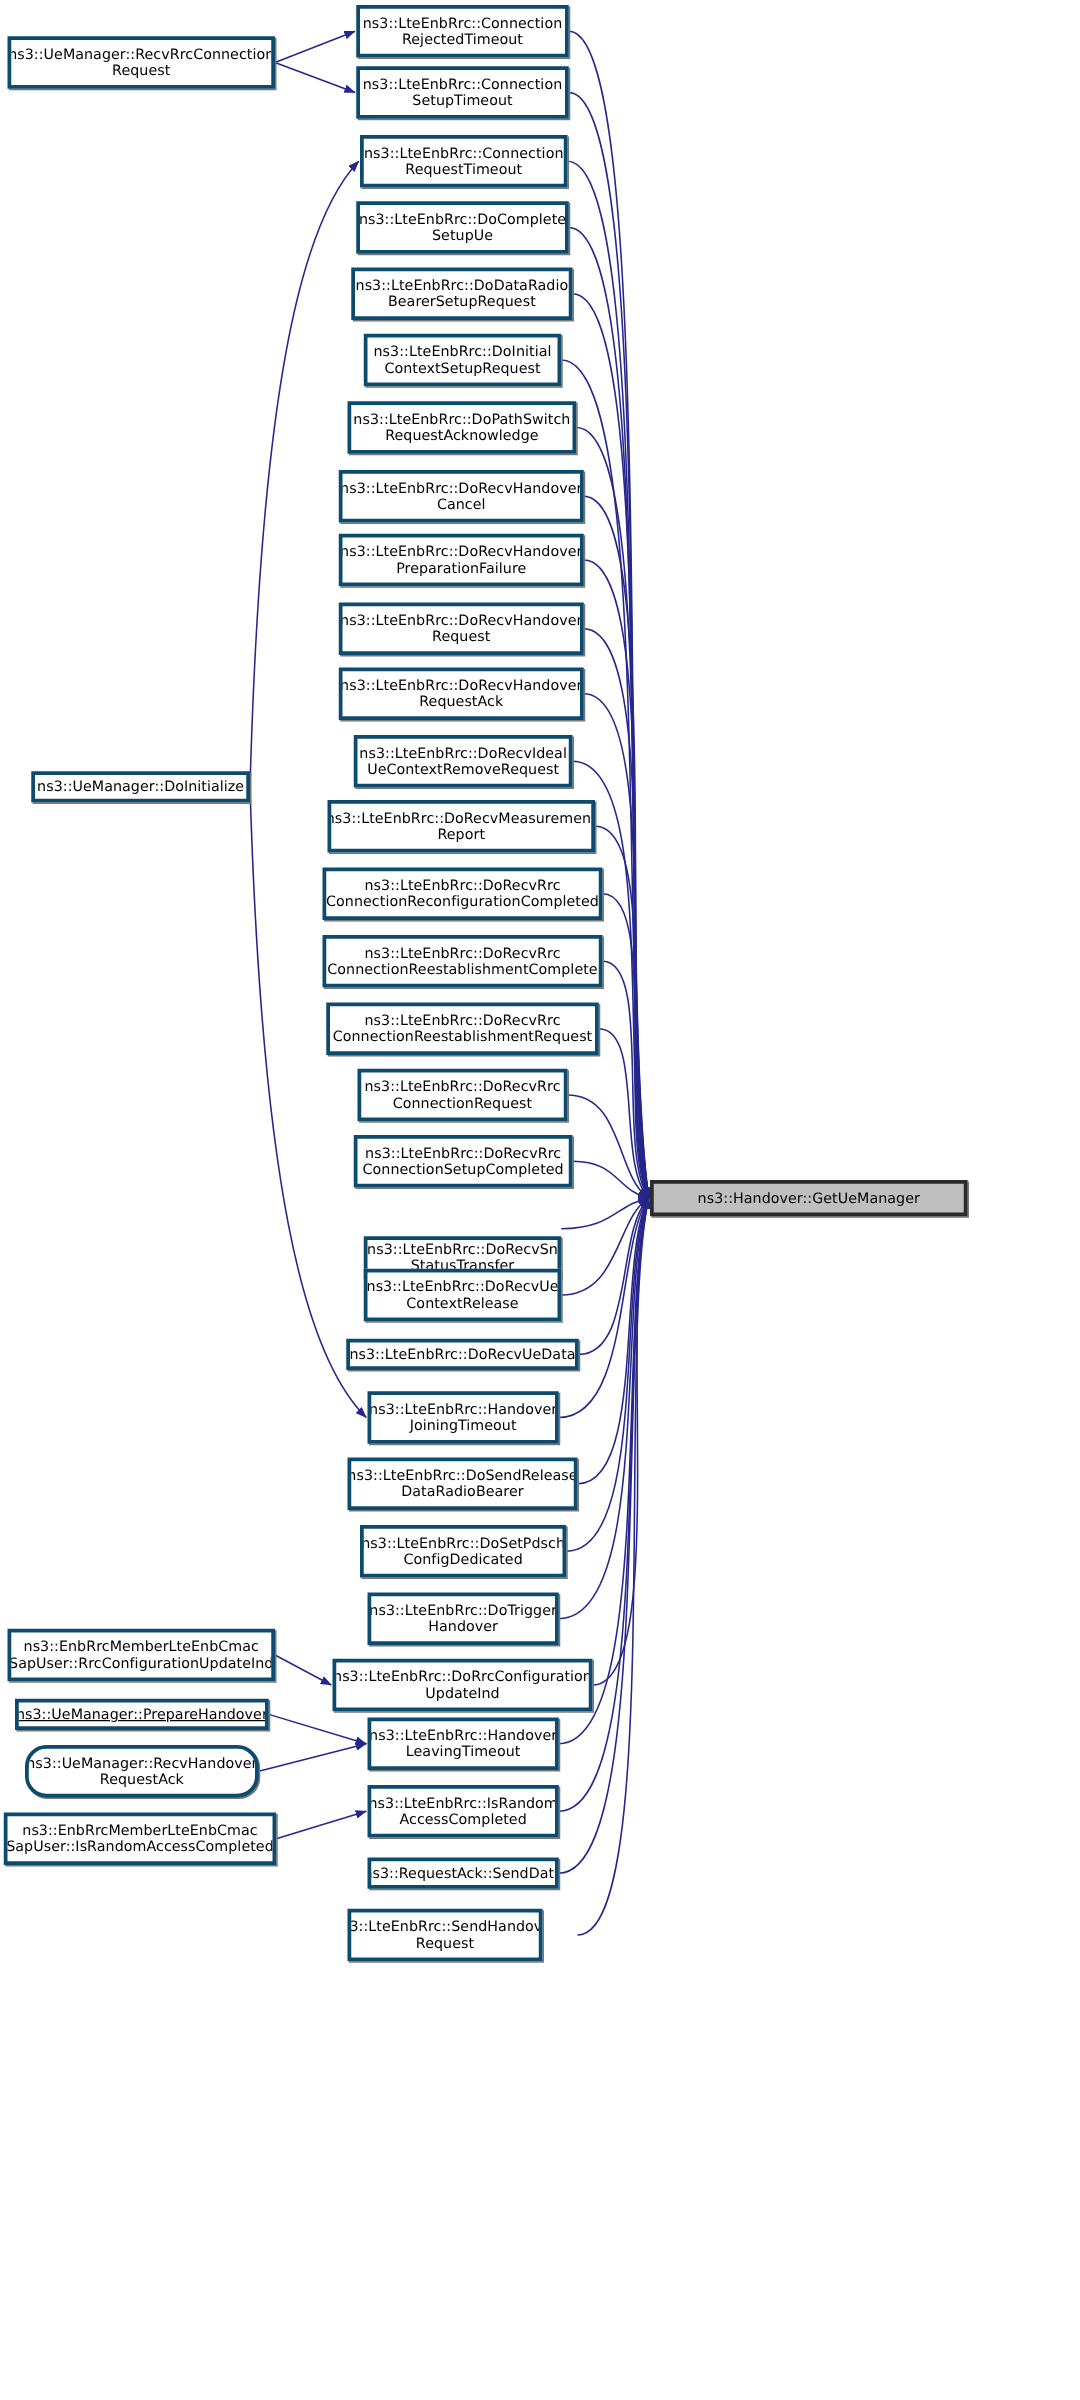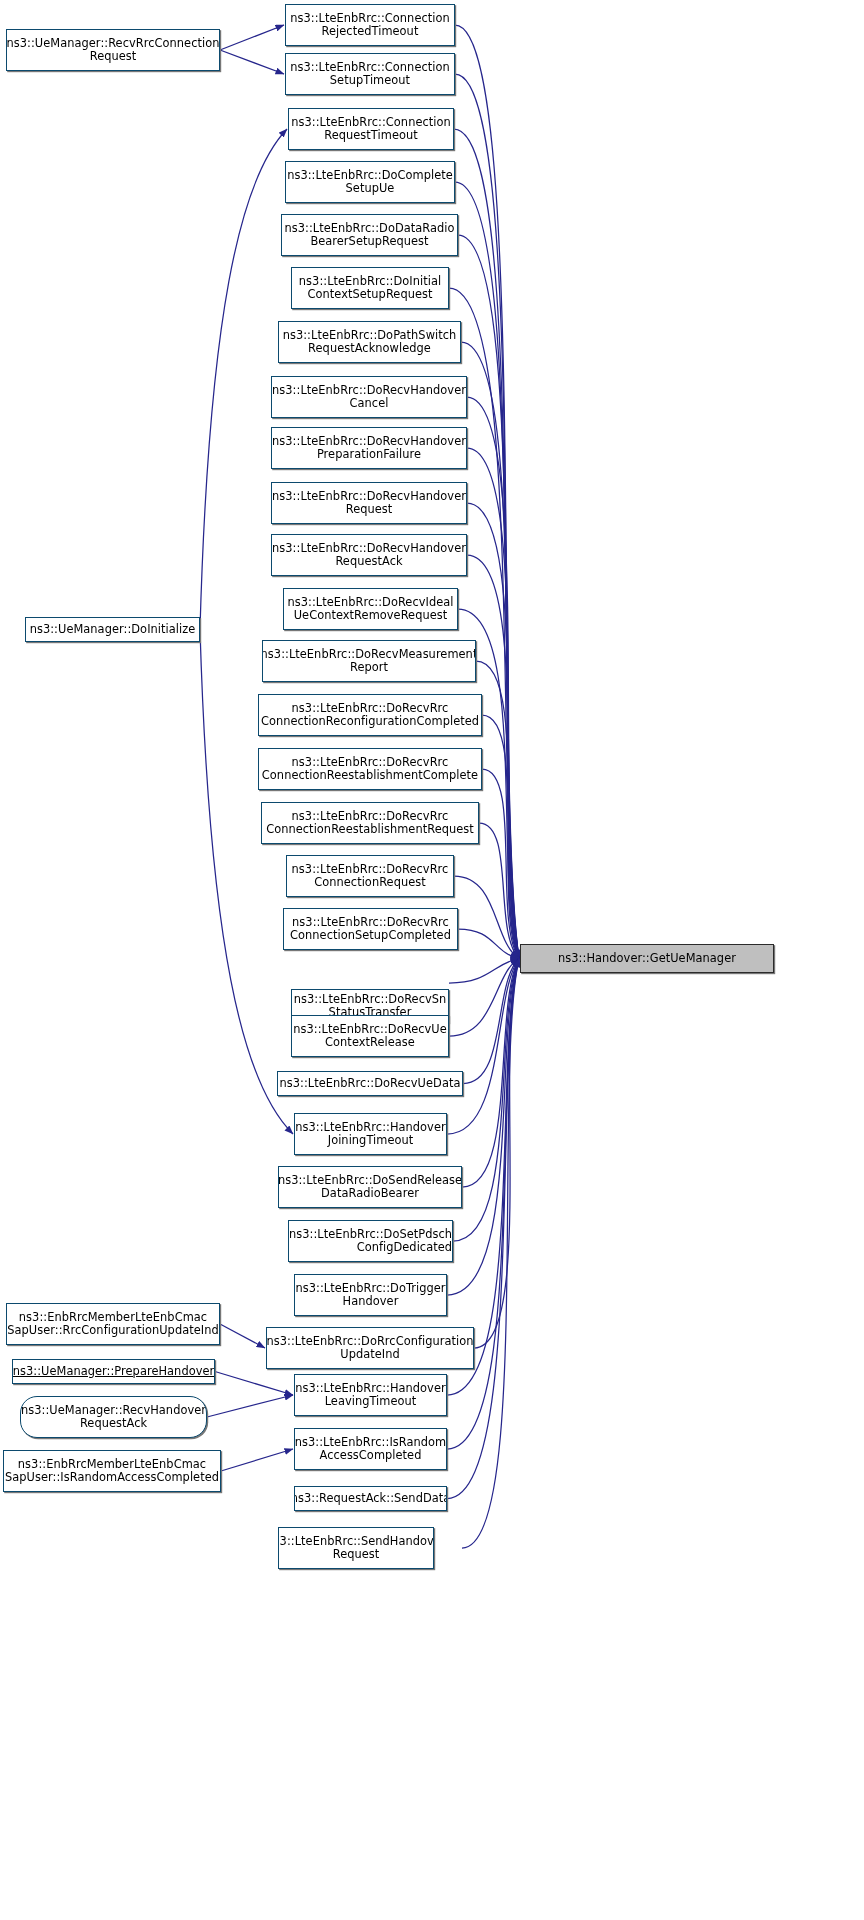--- a/index.html
+++ b/index.html
@@ -1,21 +1,21 @@
 <!DOCTYPE html>
 <html><head>
 <meta charset="utf-8">
 <style>
   html,body{margin:0;padding:0;background:#ffffff;}
   body{width:864px;height:1920px;position:relative;
        font-family:"DejaVu Sans","Liberation Sans",sans-serif;}
   #graph{position:absolute;left:0;top:0;width:864px;height:1920px;}
   svg.edges{position:absolute;left:0;top:0;width:864px;height:1920px;pointer-events:none;}
   .node{position:absolute;box-sizing:border-box;
-        border:1px solid #0c4a6e;background:#ffffff;color:#000000;
+        border:3px solid #0c4a6e;background:#ffffff;color:#000000;
         display:flex;align-items:center;justify-content:center;
         text-align:center;line-height:1.18;font-size:11.4px;
         letter-spacing:0.05px;
         box-shadow:1.2px 1.2px 0 0 #777777;
         overflow:hidden;}
   .node span{display:block;padding:0 3px;}
   .node.target{background:#bfbfbf;border-color:#2b2b2b;}
   .node.one-line{font-size:11.4px;}
 </style>
 </head>
@@ -132,21 +132,21 @@
       </div>
       <div class="node one-line" style="left: 277px; top: 1071px; width: 186px; height: 25px;">
         <span style="font-style: normal;">ns3::LteEnbRrc::DoRecvUeData</span>
       </div>
       <div class="node" style="left: 294px; top: 1113px; width: 153px; height: 42px;">
         <span style="font-style: normal;">ns3::LteEnbRrc::Handover<br>JoiningTimeout</span>
       </div>
       <div class="node" style="left: 278px; top: 1166px; width: 184px; height: 42px;">
         <span style="font-style: normal;">ns3::LteEnbRrc::DoSendRelease<br>DataRadioBearer</span>
       </div>
-      <div class="node" style="left: 288px; top: 1220px; width: 165px; height: 42px; text-align: right;">
+      <div class="node" style="left: 288px; top: 1220px; width: 165px; height: 42px;">
         <span style="font-style: normal;">ns3::LteEnbRrc::DoSetPdsch<br>ConfigDedicated</span>
       </div>
       <div class="node" style="left: 294px; top: 1274px; width: 153px; height: 42px;">
         <span style="font-style: normal;">ns3::LteEnbRrc::DoTrigger<br>Handover</span>
       </div>
       <div class="node" style="left: 266px; top: 1327px; width: 208px; height: 42px;">
         <span style="font-style: normal;">ns3::LteEnbRrc::DoRrcConfiguration<br>UpdateInd</span>
       </div>
       <div class="node" style="left: 294px; top: 1374px; width: 153px; height: 42px;">
         <span style="font-style: normal;">ns3::LteEnbRrc::Handover<br>LeavingTimeout</span>

